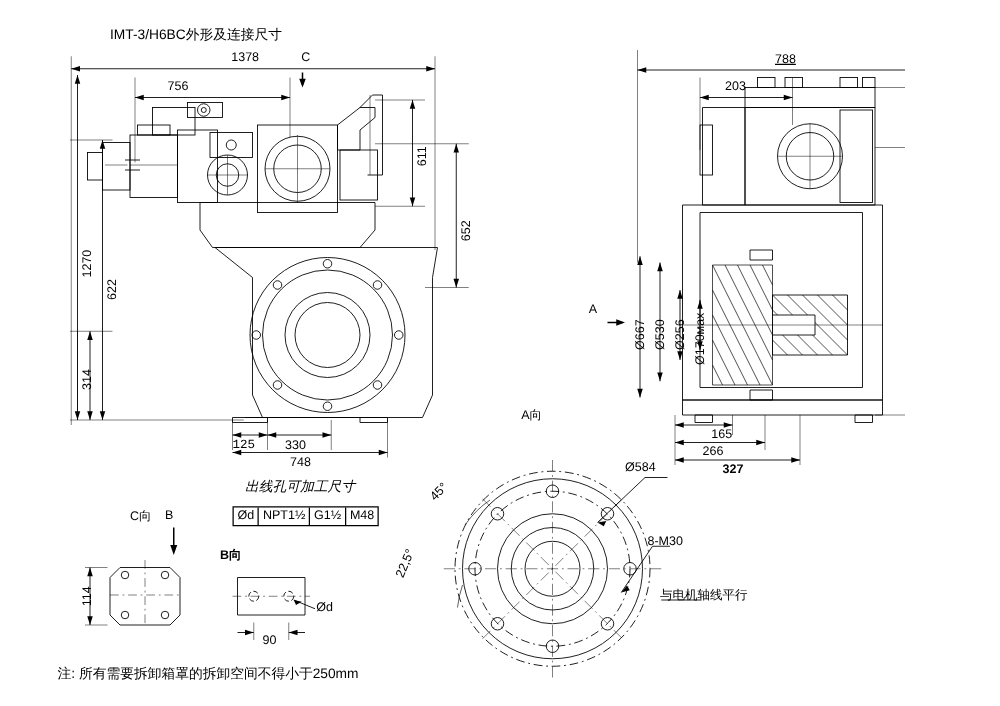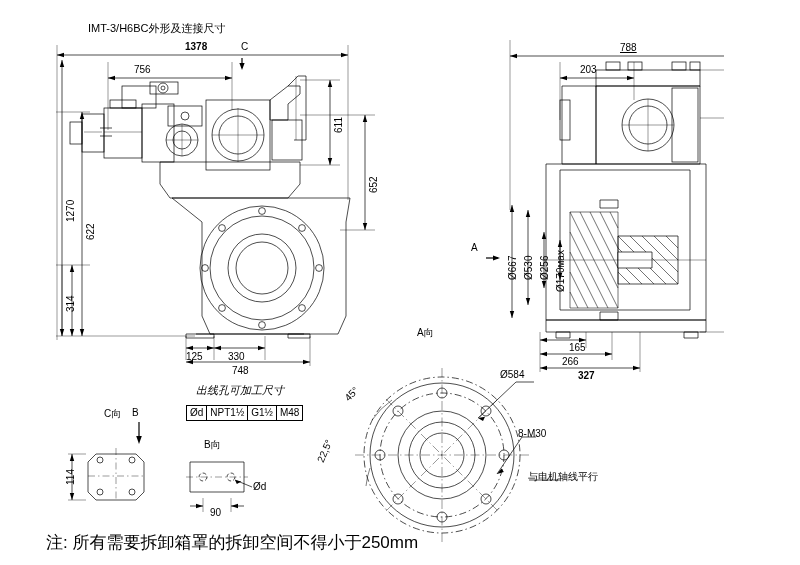--- a/index.html
+++ b/index.html
@@ -18,21 +18,21 @@
     overflow: hidden;
   }
   .lbl {
     position: absolute;
     font-size: 10px;
     color: #000;
     white-space: nowrap;
     line-height: 1;
   }
   .lbl.title { font-size: 11px; }
-  .lbl.note { font-size: 17px; }
+  .lbl.note { font-size: 11px; }
   .vert {
     transform-origin: left top;
     transform: rotate(-90deg);
   }
   .rot45 {
     transform-origin: left top;
     transform: rotate(-45deg);
   }
   .rot22 {
     transform-origin: left top;
@@ -329,31 +329,31 @@
       <line x1="231" y1="498" x2="231" y2="512" stroke-width="0.4"></line>
       <line x1="190" y1="506" x2="203" y2="506"></line>
       <line x1="231" y1="506" x2="244" y2="506"></line>
       <path d="M203 506 l-7 -2.2 v4.4 z" fill="#000" stroke="none"></path>
       <path d="M231 506 l7 -2.2 v4.4 z" fill="#000" stroke="none"></path>
     </g>
   </svg>
 
   <div class="lbl title" style="left:88px; top:23px;">IMT-3/H6BC外形及连接尺寸</div>
 
-  <div class="lbl" style="left:185px; top:42px;font-weight:bold;">1378</div>
+  <div class="lbl" style="left:185px; top:42px;">1378</div>
   <div class="lbl" style="left:134px; top:65px;">756</div>
   <div class="lbl" style="left:241px; top:42px;">C</div>
 
   <div class="lbl vert" style="left:66px; top:222px;">1270</div>
   <div class="lbl vert" style="left:86px; top:240px;">622</div>
   <div class="lbl vert" style="left:66px; top:312px;">314</div>
   <div class="lbl vert" style="left:334px; top:133px;">611</div>
   <div class="lbl vert" style="left:369px; top:193px;">652</div>
 
-  <div class="lbl" style="left:186px; top:352px;">125</div>
+  <div class="lbl" style="left:186px; top:352px;font-family:Liberation Mono, monospace;">125</div>
   <div class="lbl" style="left:228px; top:352px;">330</div>
   <div class="lbl" style="left:232px; top:366px;">748</div>
 
   <div class="lbl" style="left:620px; top:43px;text-decoration:underline;">788</div>
   <div class="lbl" style="left:580px; top:65px;">203</div>
   <div class="lbl" style="left:726px; top:87px;">250</div>
   <div class="lbl vert" style="left:767px; top:235px;">594</div>
 
   <div class="lbl vert" style="left:508px; top:280px;">Ø667</div>
   <div class="lbl vert" style="left:524px; top:280px;">Ø530</div>
@@ -377,19 +377,19 @@
     <span>Ød</span>
     <span>NPT1½</span>
     <span>G1½</span>
     <span>M48</span>
   </div>
 
   <div class="lbl" style="left:104px; top:409px;">C向</div>
   <div class="lbl" style="left:132px; top:408px;">B</div>
   <div class="lbl vert" style="left:66px; top:485px;">114</div>
 
-  <div class="lbl" style="left:204px; top:440px;">B向</div>
+  <div class="lbl" style="left:176px; top:440px;font-weight:bold;">B向</div>
   <div class="lbl" style="left:253px; top:482px;">Ød</div>
   <div class="lbl" style="left:210px; top:508px;">90</div>
 
   <div class="lbl note" style="left:46px; top:534px;">注: 所有需要拆卸箱罩的拆卸空间不得小于250mm</div>
 
 </div>
 
 </body></html>

